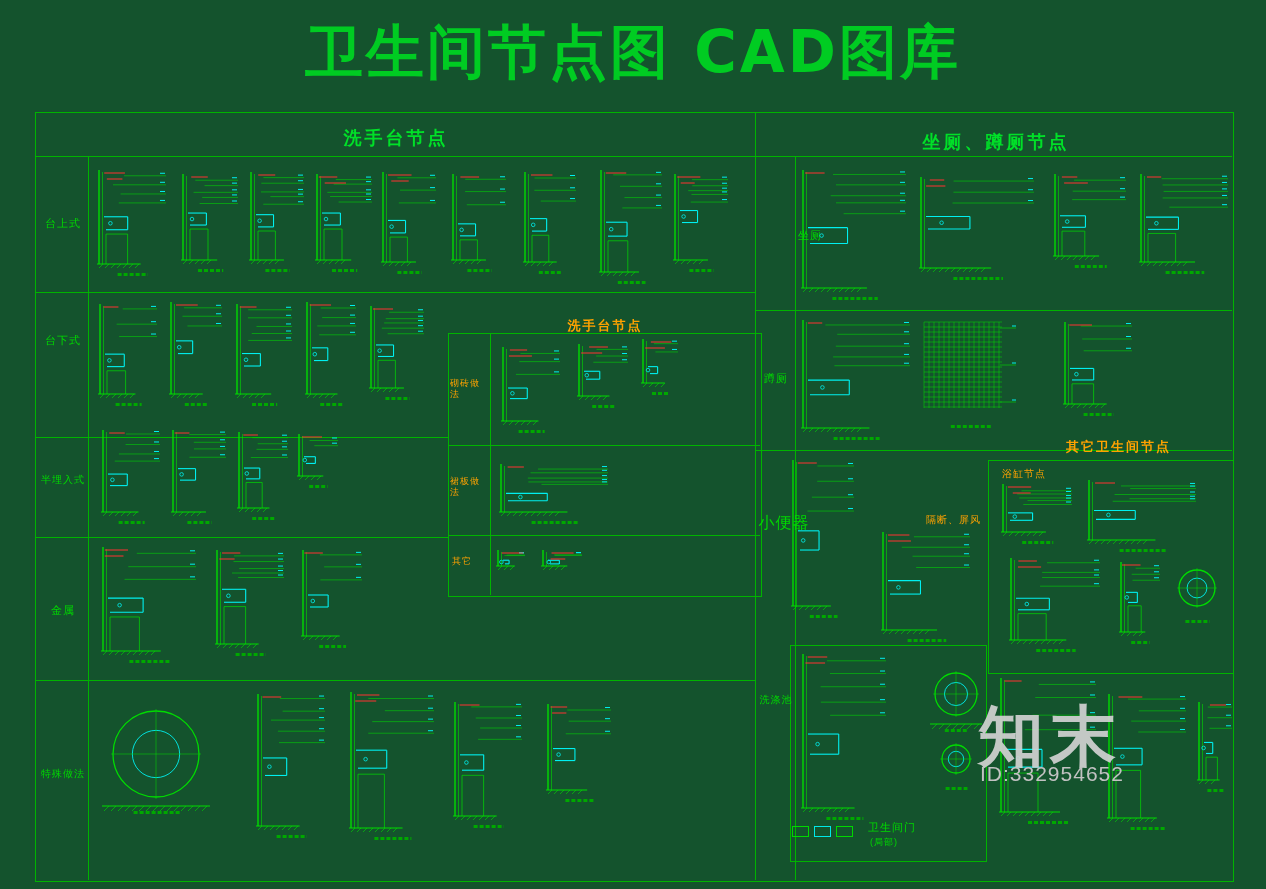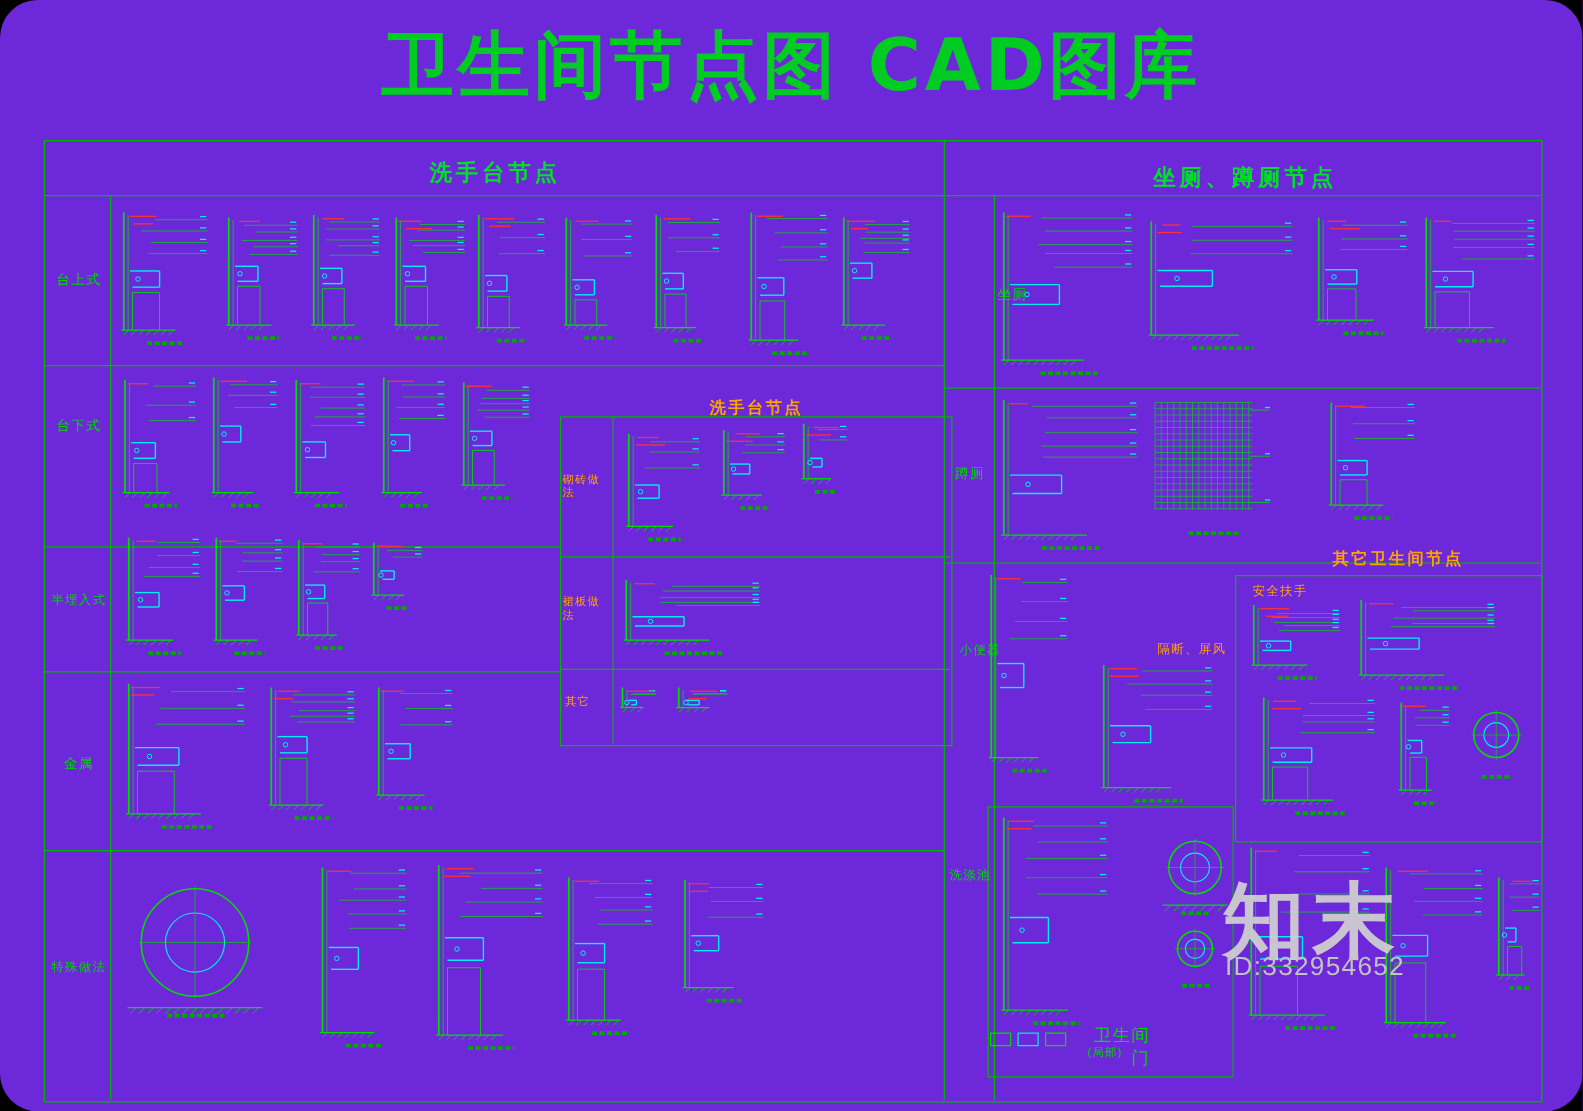--- a/index.html
+++ b/index.html
@@ -1,17 +1,17 @@
 <!DOCTYPE html>
 <html><head>
 <meta charset="utf-8">
 <style>
   html,body{margin:0;padding:0;background:#000;}
-  .page{position:relative;width:1266px;height:889px;background:#6d28d9;overflow:hidden;
-        font-family:"Liberation Sans","DejaVu Sans",sans-serif;border-radius:30px;}
+  .page{position:relative;width:1266px;height:889px;background:#14532d;overflow:hidden;
+        font-family:"Liberation Sans","DejaVu Sans",sans-serif;}
   .title{position:absolute;top:14px;left:0;width:100%;text-align:center;
          font-size:58px;font-weight:bold;color:#00cc22;letter-spacing:3px;
          font-family:"DejaVu Sans","Liberation Sans",sans-serif;}
   .hl{position:absolute;height:1px;background:#00b400;}
   .vl{position:absolute;width:1px;background:#00b400;}
   .box{position:absolute;border:1px solid #00b400;}
   .h1{position:absolute;color:#00e028;font-size:18px;font-weight:bold;
       text-align:center;letter-spacing:3px;}
   .h2{position:absolute;color:#ffa200;font-size:13px;font-weight:bold;letter-spacing:2px;}
   .rl{position:absolute;color:#00d800;font-size:11px;letter-spacing:1px;text-align:center;}
@@ -54,34 +54,34 @@
   <div class="h2" style="left:1066px;top:438px;width:162px;text-align:left">其它卫生间节点</div>
 
   <div class="rl" style="left:40px;top:216px;width:46px">台上式</div>
   <div class="rl" style="left:40px;top:333px;width:46px">台下式</div>
   <div class="rl" style="left:36px;top:473px;width:54px;font-size:10px">半埋入式</div>
   <div class="rl" style="left:44px;top:603px;width:38px">金属</div>
   <div class="rl" style="left:36px;top:767px;width:54px;font-size:10px">特殊做法</div>
 
   <div class="rl" style="left:792px;top:228px;width:36px">坐厕</div>
   <div class="rl" style="left:758px;top:371px;width:36px">蹲厕</div>
-  <div class="rl" style="left:755px;top:513px;width:58px;font-size:10px">小便器</div>
+  <div class="rl" style="left:755px;top:513px;width:58px;font-size:16px">小便器</div>
   <div class="rl" style="left:755px;top:693px;width:42px;font-size:10px">洗涤池</div>
 
   <div class="ol" style="left:450px;top:378px;width:38px;font-size:9px">砌砖做法</div>
   <div class="ol" style="left:450px;top:476px;width:38px;font-size:9px">裙板做法</div>
   <div class="ol" style="left:452px;top:556px;width:34px;font-size:9px">其它</div>
 
-  <div class="ol" style="left:1002px;top:468px">安全扶手</div>
+  <div class="ol" style="left:1002px;top:468px">浴缸节点</div>
   <div class="ol" style="left:926px;top:514px">隔断、屏风</div>
 
   <div class="chip" style="left:792px;top:826px"></div>
   <div class="chip c2" style="left:814px;top:826px"></div>
   <div class="chip" style="left:836px;top:826px"></div>
-  <div class="rl" style="left:864px;top:820px;width:56px;font-size:14px;text-align:right">卫生间门</div>
+  <div class="rl" style="left:864px;top:820px;width:56px;font-size:11px;text-align:center">卫生间门</div>
   <div class="rl" style="left:870px;top:836px;width:44px;font-size:9px;text-align:left">(局部)</div>
 
   <div class="wm" style="left:978px;top:692px">知末</div>
   <div class="wmid" style="left:980px;top:762px">ID:332954652</div>
 
   <div id="drawings">
       <svg width="72" height="108" style="position: absolute; left: 96px; top: 168px; overflow: visible;">
         <line x1="3" y1="2" x2="3" y2="96" stroke="#00dc00" stroke-width="1.4"></line>
         <line x1="6.5" y1="4" x2="6.5" y2="96" stroke="#00dc00" stroke-width="0.6"></line>
         <line x1="1" y1="96" x2="44.64" y2="96" stroke="#00dc00" stroke-width="1"></line>

